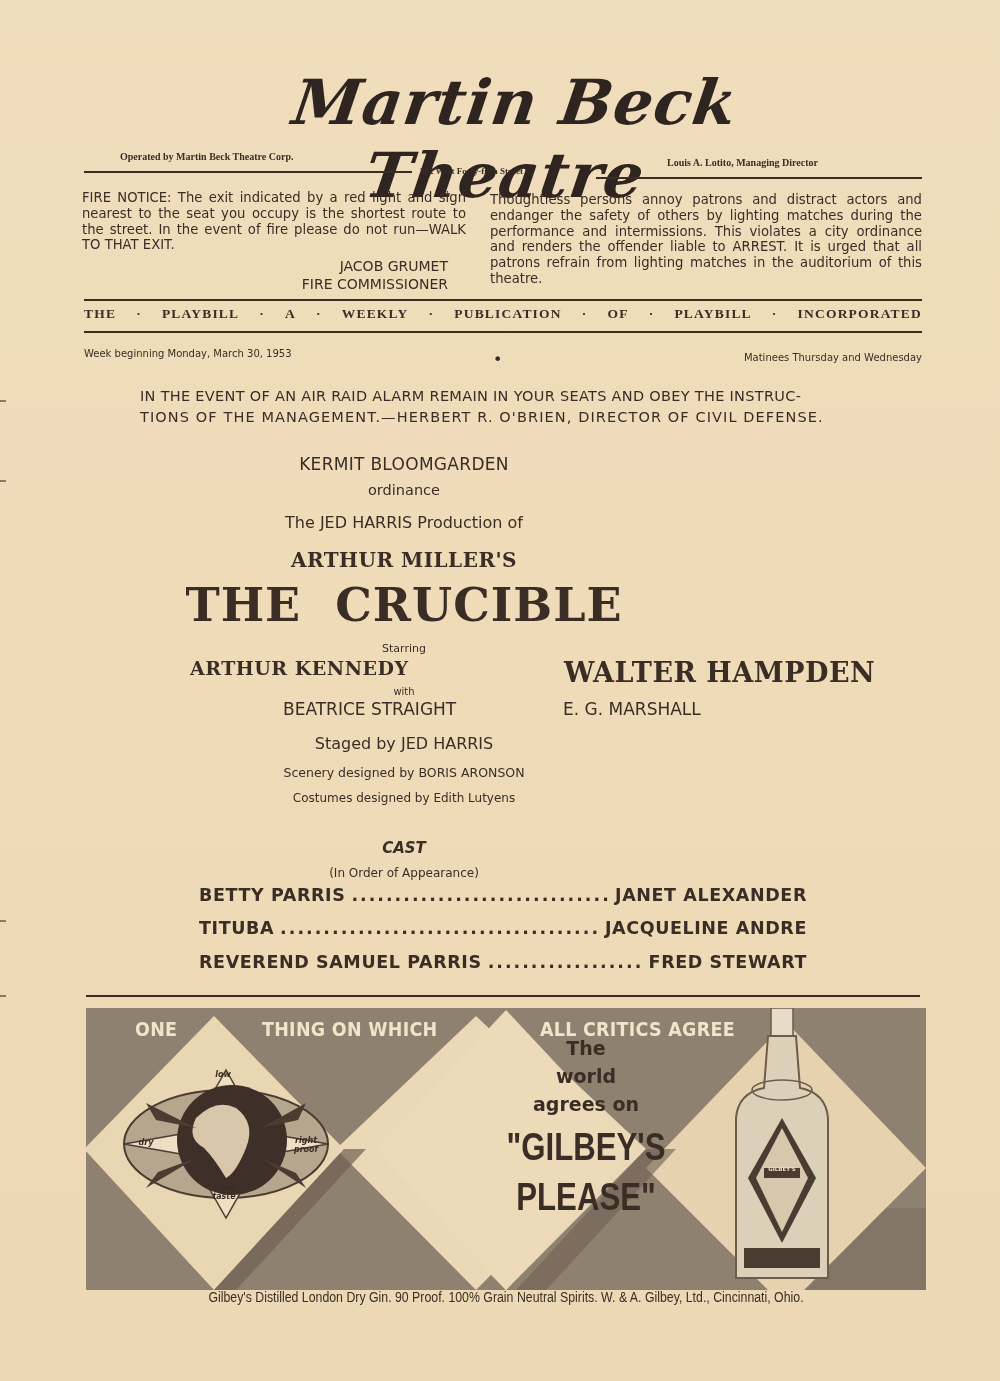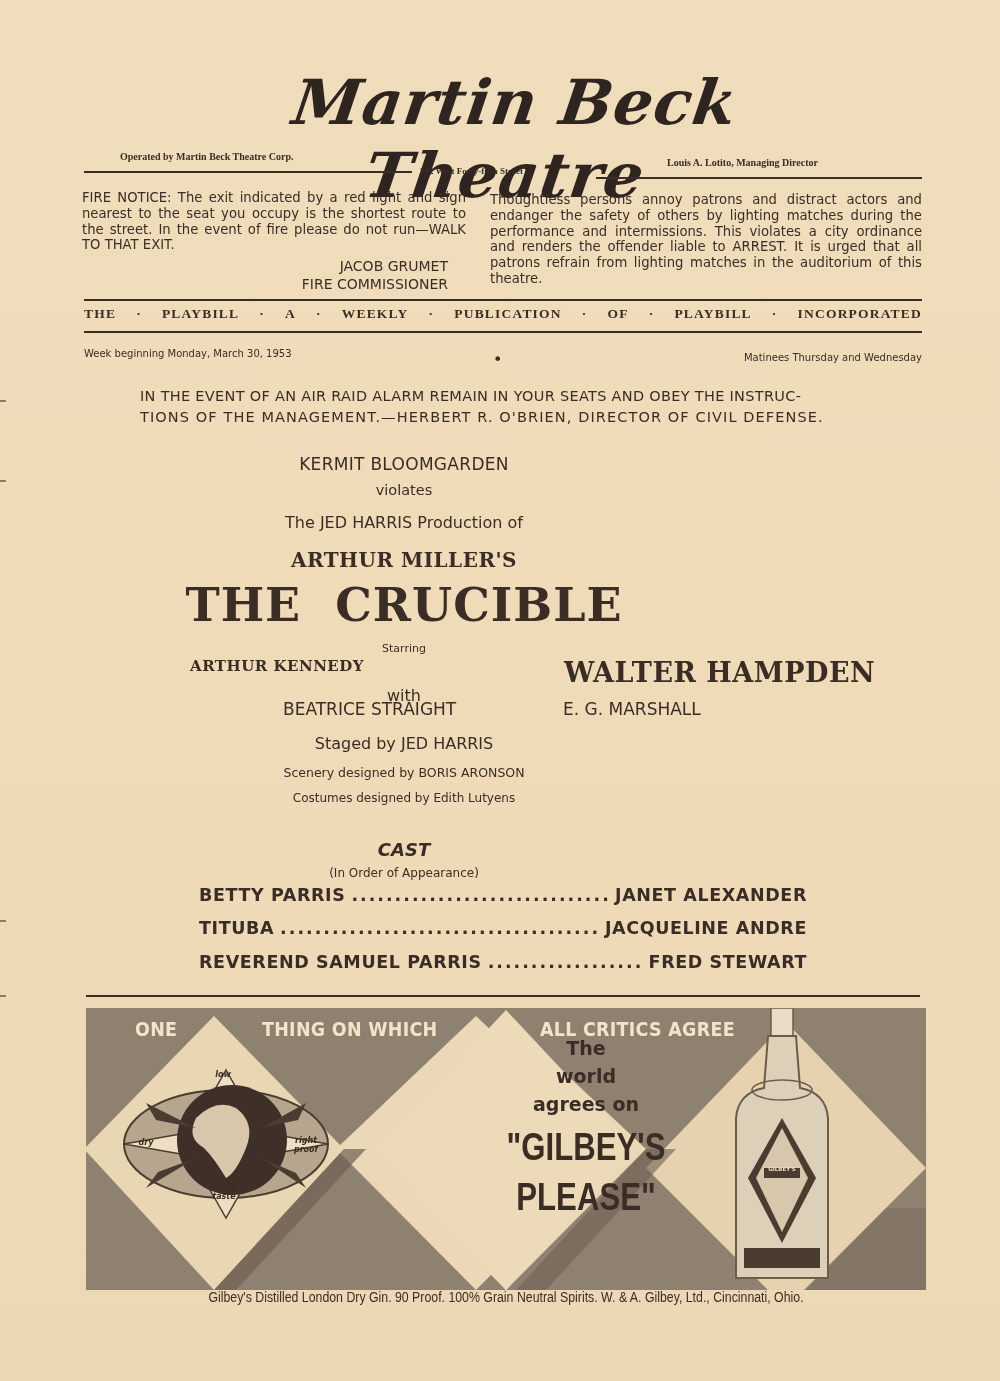--- a/index.html
+++ b/index.html
@@ -108,38 +108,38 @@
   <div class="abs small" style="left:84px; top:348px;">Week beginning Monday, March 30, 1953</div>
   <div class="abs small" style="left:493px; top:350px; font-size:16px;">•</div>
   <div class="abs small" style="left:640px; top:352px; width:282px; text-align:right;">Matinees Thursday and Wednesday</div>
 
   <div class="abs air-raid" style="left:140px; top:386px; width:730px;">
     <div>IN THE EVENT OF AN AIR RAID ALARM REMAIN IN YOUR SEATS AND OBEY THE INSTRUC-</div>
     <div style="letter-spacing:1.1px;">TIONS OF THE MANAGEMENT.—HERBERT R. O'BRIEN, DIRECTOR OF CIVIL DEFENSE.</div>
   </div>
 
   <div class="credit c-sans" style="top:454px; font-size:17px; letter-spacing:0.3px;">KERMIT BLOOMGARDEN</div>
-  <div class="credit c-sans" style="top:482px; font-size:14.5px;">violates</div>
+  <div class="credit c-sans" style="top:482px; font-size:14.5px;">ordinance</div>
   <div class="credit c-sans" style="top:513px; font-size:16px;">The JED HARRIS Production of</div>
   <div class="credit c-serif-b" style="top:548px; font-size:20px; letter-spacing:0.5px;">ARTHUR MILLER'S</div>
   <div class="credit c-serif-b" style="top:578px; font-size:46px; letter-spacing:1px; white-space:pre;">THE  CRUCIBLE</div>
 
   <div class="credit c-sans" style="top:642px; font-size:11px;">Starring</div>
-  <div class="abs c-serif-b" style="left:190px; top:657px; font-size:15px; letter-spacing:0.5px;">ARTHUR KENNEDY</div>
+  <div class="abs c-serif-b" style="left:190px; top:657px; font-size:19px; letter-spacing:0.5px;">ARTHUR KENNEDY</div>
   <div class="abs c-serif-b" style="left:564px; top:657px; font-size:27px; letter-spacing:0.5px;">WALTER HAMPDEN</div>
 
-  <div class="credit c-sans" style="top:686px; font-size:16px;">with</div>
+  <div class="credit c-sans" style="top:686px; font-size:10px;">with</div>
   <div class="abs c-sans" style="left:283px; top:699px; font-size:17px;">BEATRICE STRAIGHT</div>
   <div class="abs c-sans" style="left:563px; top:699px; font-size:17px;">E. G. MARSHALL</div>
 
   <div class="credit c-sans" style="top:734px; font-size:16px;">Staged by JED HARRIS</div>
   <div class="credit c-sans" style="top:765px; font-size:12.5px;">Scenery designed by BORIS ARONSON</div>
   <div class="credit c-sans" style="top:791px; font-size:12px;">Costumes designed by Edith Lutyens</div>
 
-  <div class="credit c-sans" style="top:839px; font-size:18px; font-weight:bold; font-style:italic;">CAST</div>
+  <div class="credit c-sans" style="top:839px; font-size:15px; font-weight:bold; font-style:italic;">CAST</div>
   <div class="credit c-sans" style="top:866px; font-size:12px;">(In Order of Appearance)</div>
 
   <div class="cast-row" style="top:885px;">
     <span>BETTY PARRIS</span>
     <span class="dots">......................................................</span>
     <span>JANET ALEXANDER</span>
   </div>
   <div class="cast-row" style="top:918px;">
     <span>TITUBA</span>
     <span class="dots">......................................................</span>

